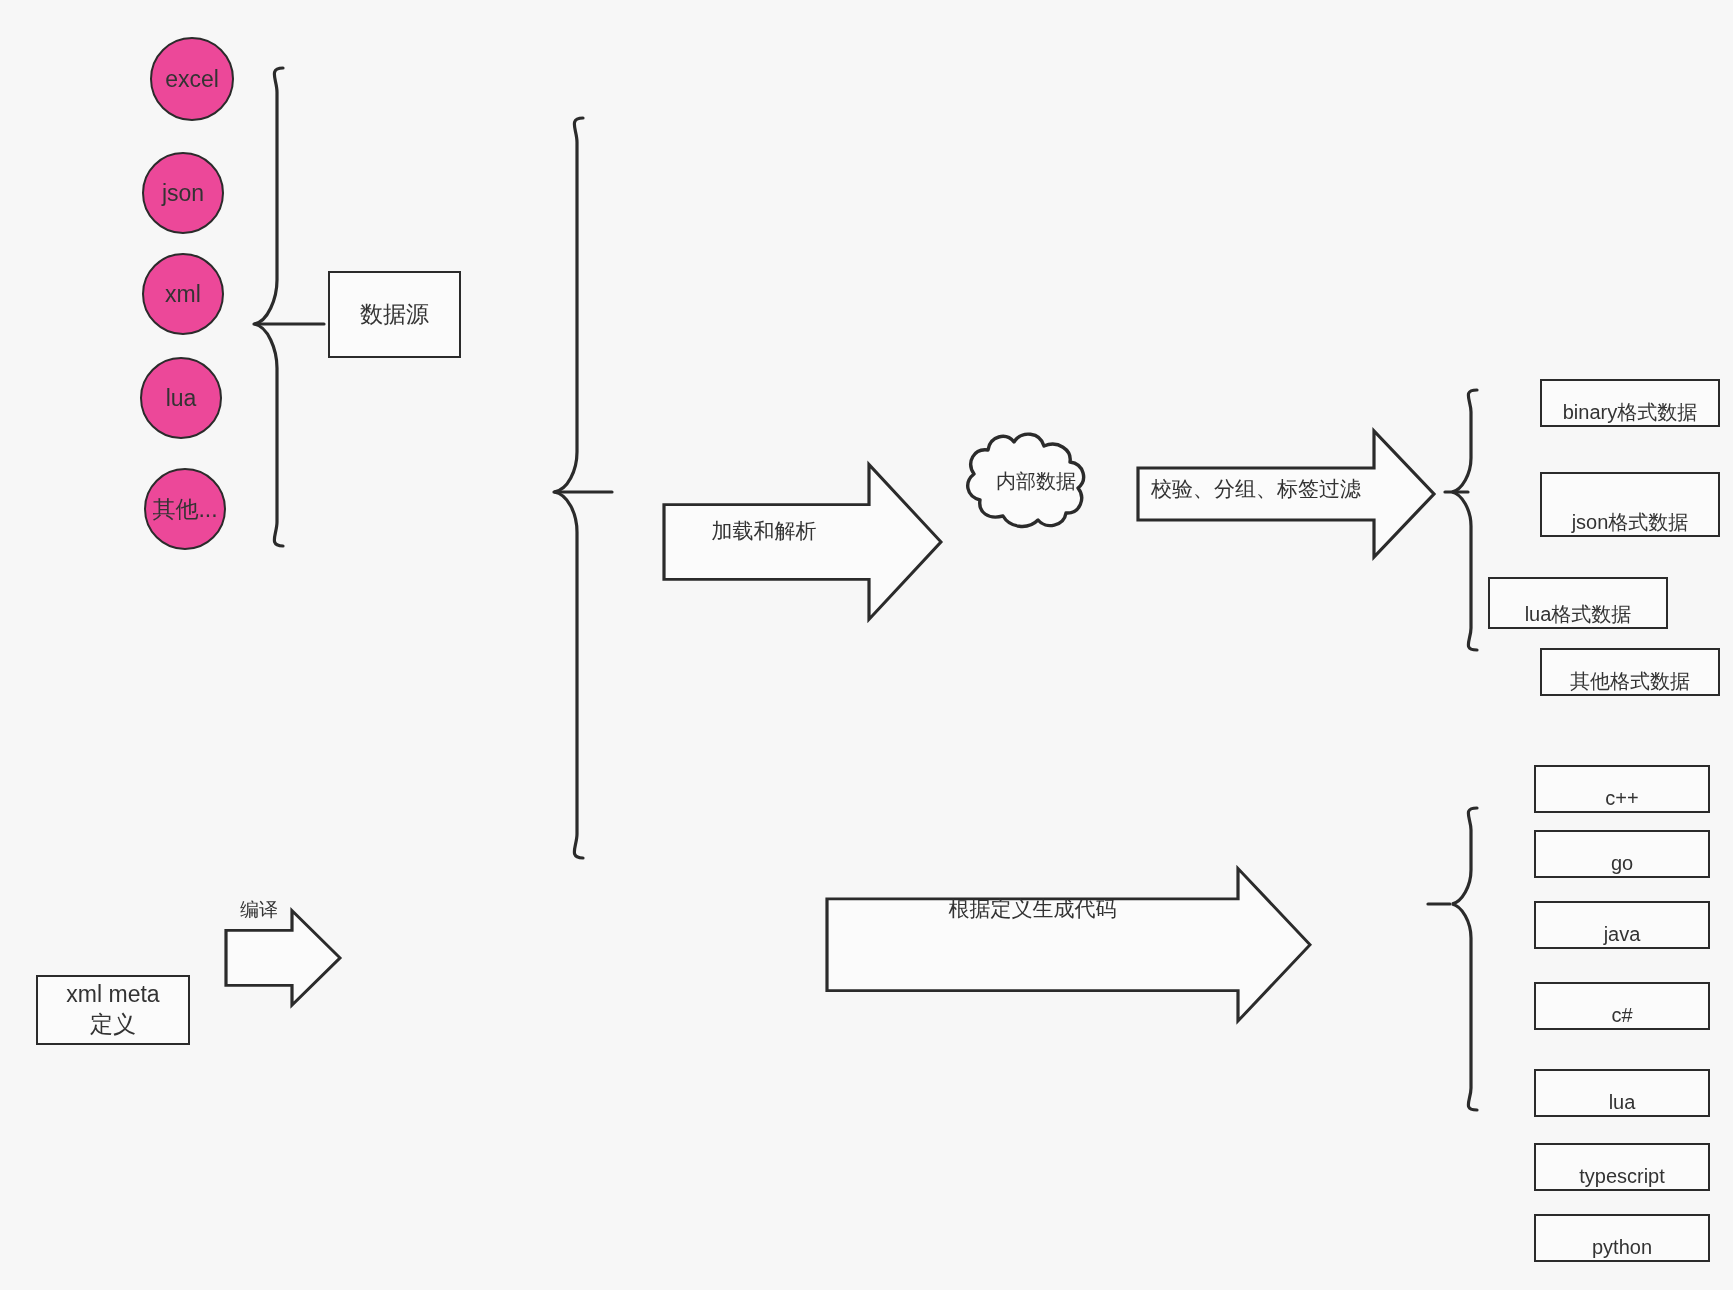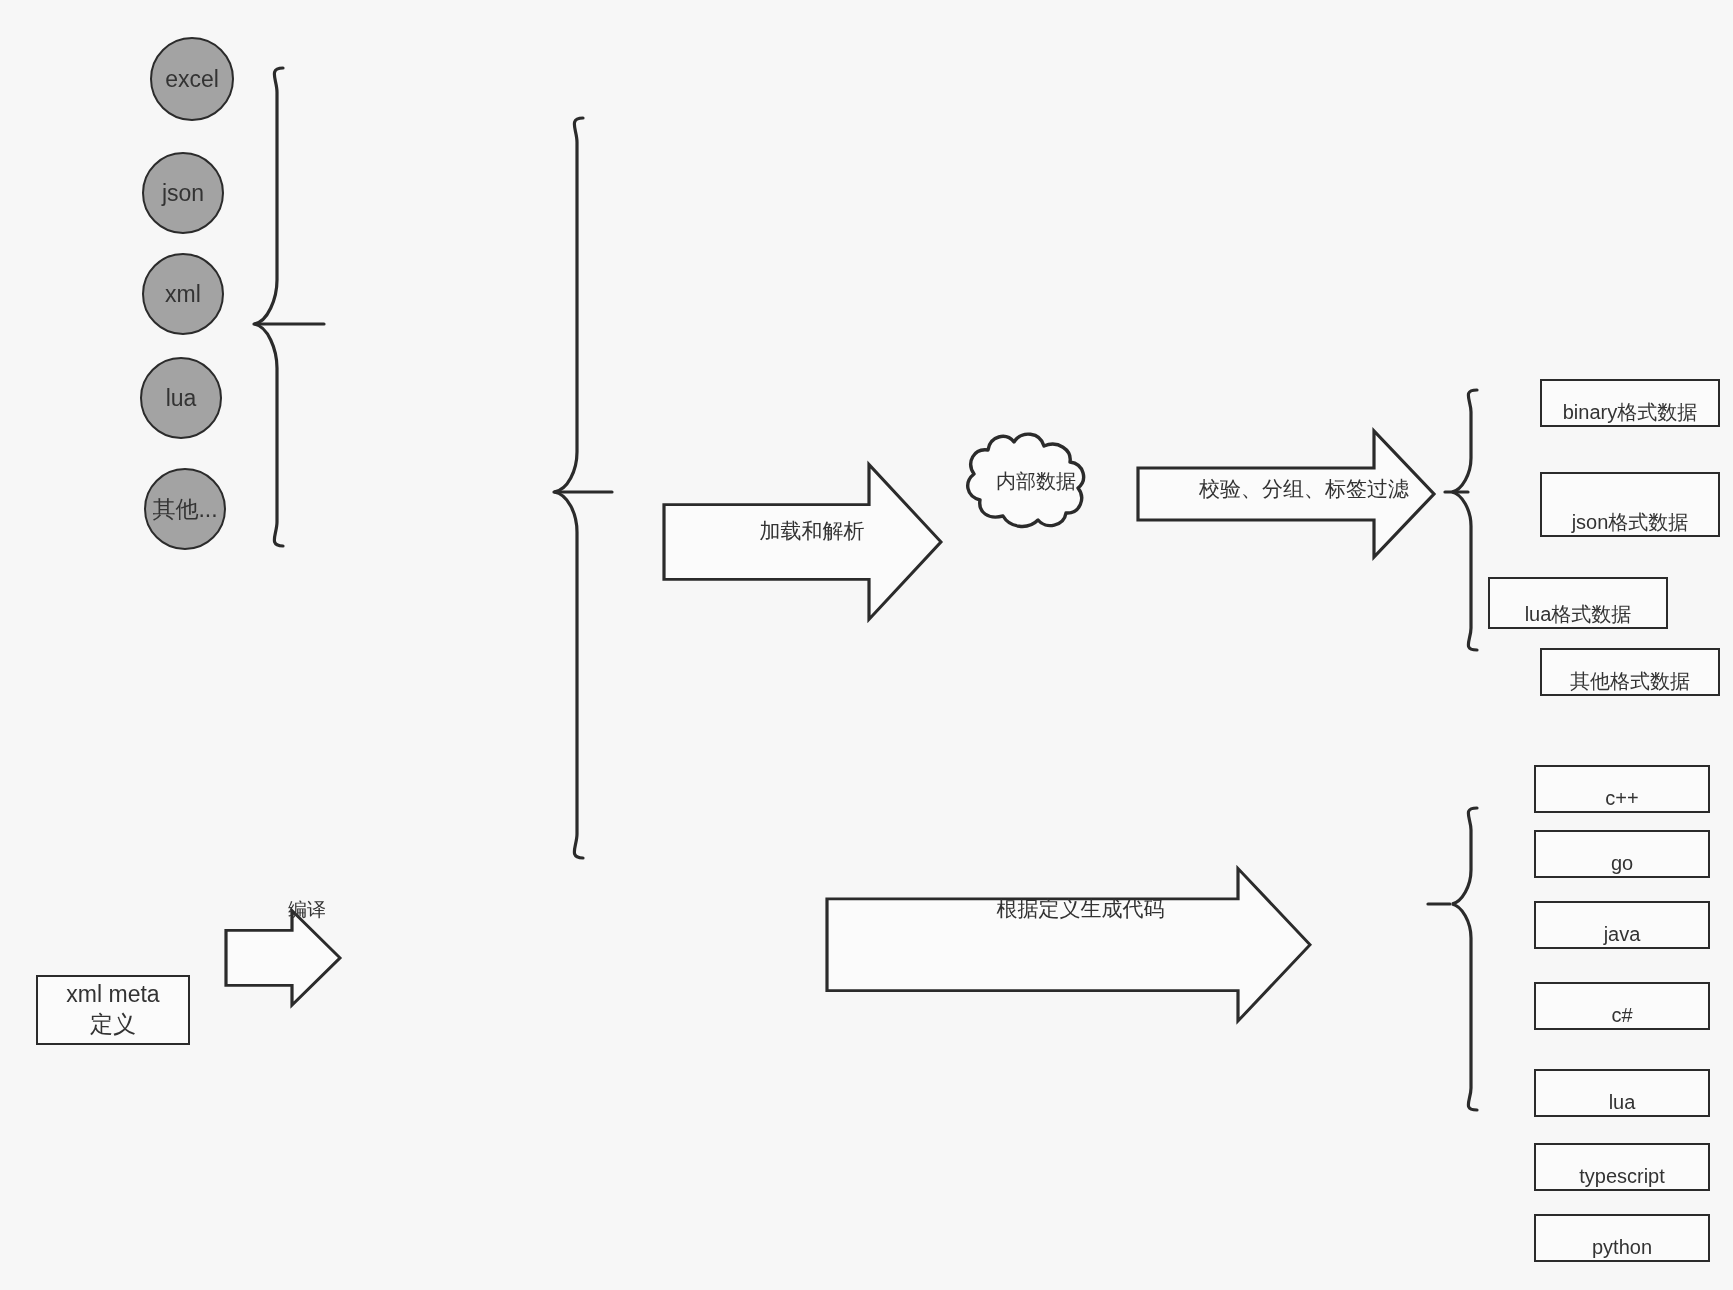--- a/index.html
+++ b/index.html
@@ -7,34 +7,34 @@
     width:1733px;height:1290px;
     background:#f7f7f7;
     font-family:"Liberation Sans","DejaVu Sans",sans-serif;
     color:#333333;
     overflow:hidden;
     position:relative;
   }
   #stage{position:absolute;left:0;top:0;width:1733px;height:1290px;}
   .node{position:absolute;box-sizing:border-box;display:flex;align-items:center;justify-content:center;text-align:center;}
   .circle{
-    border:2.5px solid #2b2b2b;border-radius:50%;background:#a3a3a3;
+    border:2.5px solid #2b2b2b;border-radius:50%;background:#ec4899;
     font-size:23px;line-height:1.25;justify-content:center;
   }
   .rect{
     border:2.5px solid #2b2b2b;background:#fbfbfb;font-size:23px;line-height:1.3;
   }
   .rect.rounded{border-radius:10px;}
   .small-rect{
     border:2.5px solid #2b2b2b;background:#fbfbfb;font-size:20px;line-height:1.3;align-items:flex-end;
   }
   svg.overlay{position:absolute;left:0;top:0;width:1733px;height:1290px;}
   .arrow-text{
     position:absolute;font-size:21px;color:#333;
-    display:flex;align-items:center;justify-content:center;text-align:center;padding-left:48px;
+    display:flex;align-items:center;justify-content:center;text-align:center;
   }
   .cloud-text{
     position:absolute;font-size:20px;color:#333;
     display:flex;align-items:flex-start;justify-content:center;text-align:center;
   }
 </style>
 </head>
 <body>
 
 <div id="stage">
@@ -128,20 +128,23 @@
   <div class="node circle" style="left:142px;top:253px;width:82px;height:82px;">
     <span>xml</span>
   </div>
   <div class="node circle" style="left:140px;top:357px;width:82px;height:82px;">
     <span>lua</span>
   </div>
   <div class="node circle" style="left:144px;top:468px;width:82px;height:82px;">
     <span>其他...</span>
   </div>
 
+  <div class="node rect" style="left:328px;top:271px;width:133px;height:87px;">
+    <span>数据源</span>
+  </div>
 
   <div class="arrow-text" style="left:664px;top:510px;width:200px;height:42px;">
     <span>加载和解析</span>
   </div>
 
   <div class="cloud-text" style="left:982px;top:468px;width:108px;height:30px;">
     <span>内部数据</span>
   </div>
 
   <div class="arrow-text" style="left:1138px;top:468px;width:236px;height:42px;">

